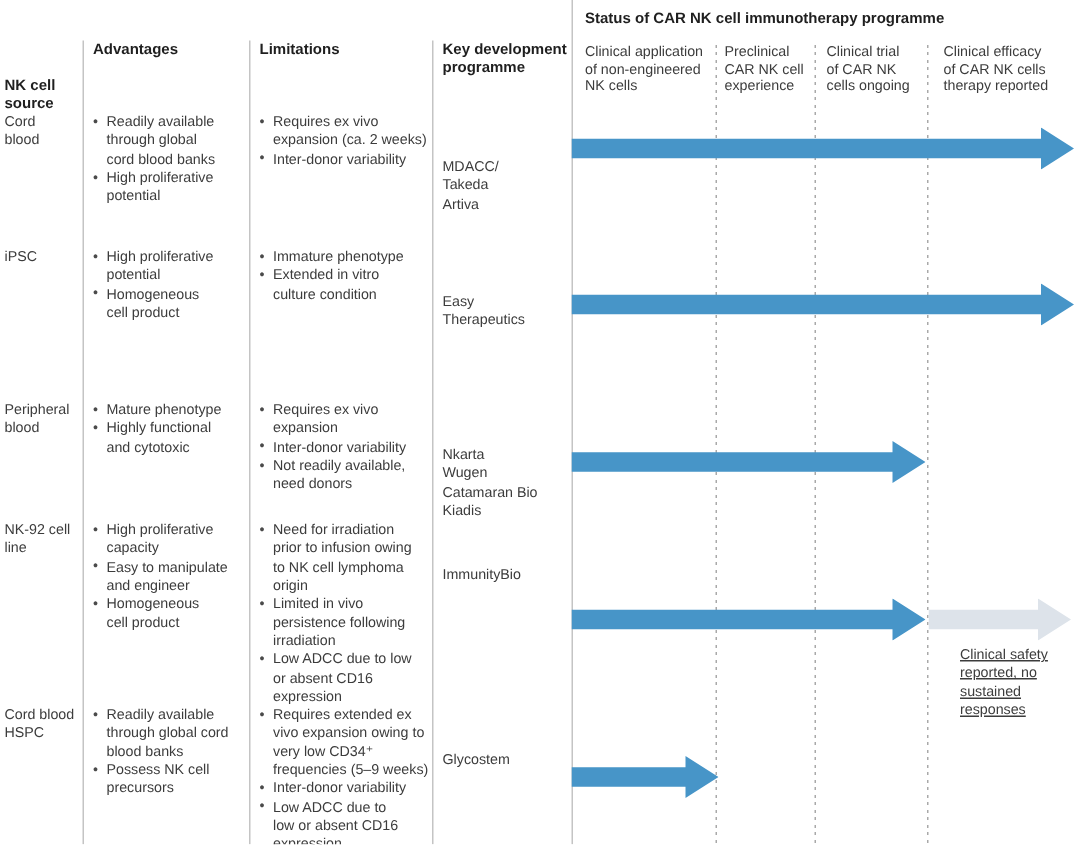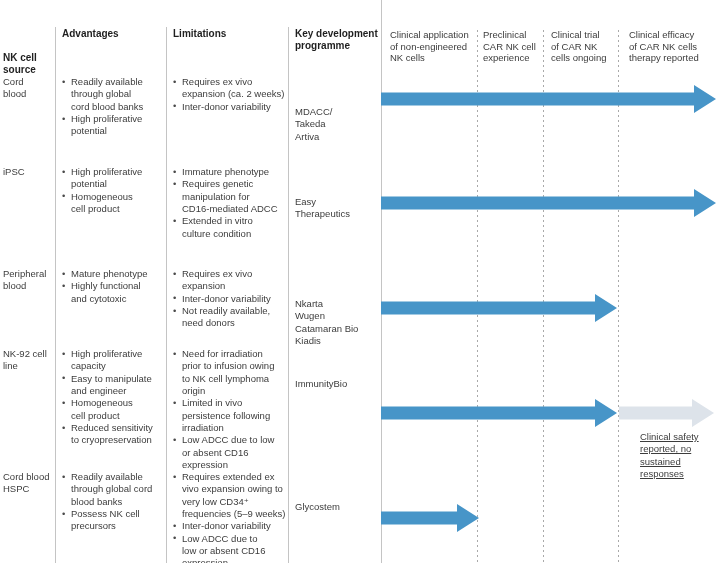--- a/index.html
+++ b/index.html
@@ -39,20 +39,21 @@
   <div class="vdash" style="left:543px;top:30px;height:533px;"></div>
   <div class="vdash" style="left:618px;top:30px;height:533px;"></div>
 
   <div class="abs hdr pre" style="left:3px;top:28px;width:52px;margin-top:24px;">NK cell
 source</div>
   <div class="abs hdr" style="left:62px;top:28px;">Advantages</div>
   <div class="abs hdr" style="left:173px;top:28px;">Limitations</div>
   <div class="abs hdr pre" style="left:295px;top:28px;width:92px;">Key development
 programme</div>
 
+  <div class="abs hdr" style="left:390px;top:7px;">Status of CAR NK cell immunotherapy programme</div>
   <div class="abs subhdr" style="left:390px;top:29px;width:90px;">Clinical application
 of non-engineered
 NK cells</div>
   <div class="abs subhdr" style="left:483px;top:29px;width:60px;">Preclinical
 CAR NK cell
 experience</div>
   <div class="abs subhdr" style="left:551px;top:29px;width:68px;">Clinical trial
 of CAR NK
 cells ongoing</div>
   <div class="abs subhdr" style="left:629px;top:29px;width:88px;">Clinical efficacy
@@ -82,23 +83,20 @@
       <div>
         <div class="cell src" style="left:3px;top:166px;width:52px;">iPSC</div>
         <div class="cell" style="left:62px;top:166px;width:102px;">
           <div class="bullet">High proliferative
 potential</div>
           <div class="bullet">Homogeneous
 cell product</div>
         </div>
         <div class="cell" style="left:173px;top:166px;width:114px;">
           <div class="bullet">Immature phenotype</div>
-          <div class="bullet">Requires genetic
-manipulation for
-CD16-mediated ADCC</div>
           <div class="bullet">Extended in vitro
 culture condition</div>
         </div>
         <div class="cell prog" style="left:295px;top:166px;width:85px;">Easy
 Therapeutics</div>
       </div>
       <div>
         <div class="cell src" style="left:3px;top:268px;width:52px;">Peripheral
 blood</div>
         <div class="cell" style="left:62px;top:268px;width:102px;">
@@ -121,22 +119,20 @@
       <div>
         <div class="cell src" style="left:3px;top:348px;width:52px;">NK-92 cell
 line</div>
         <div class="cell" style="left:62px;top:348px;width:102px;">
           <div class="bullet">High proliferative
 capacity</div>
           <div class="bullet">Easy to manipulate
 and engineer</div>
           <div class="bullet">Homogeneous
 cell product</div>
-          <div class="bullet">Reduced sensitivity
-to cryopreservation</div>
         </div>
         <div class="cell" style="left:173px;top:348px;width:114px;">
           <div class="bullet">Need for irradiation
 prior to infusion owing
 to NK cell lymphoma
 origin</div>
           <div class="bullet">Limited in vivo
 persistence following
 irradiation</div>
           <div class="bullet">Low ADCC due to low

